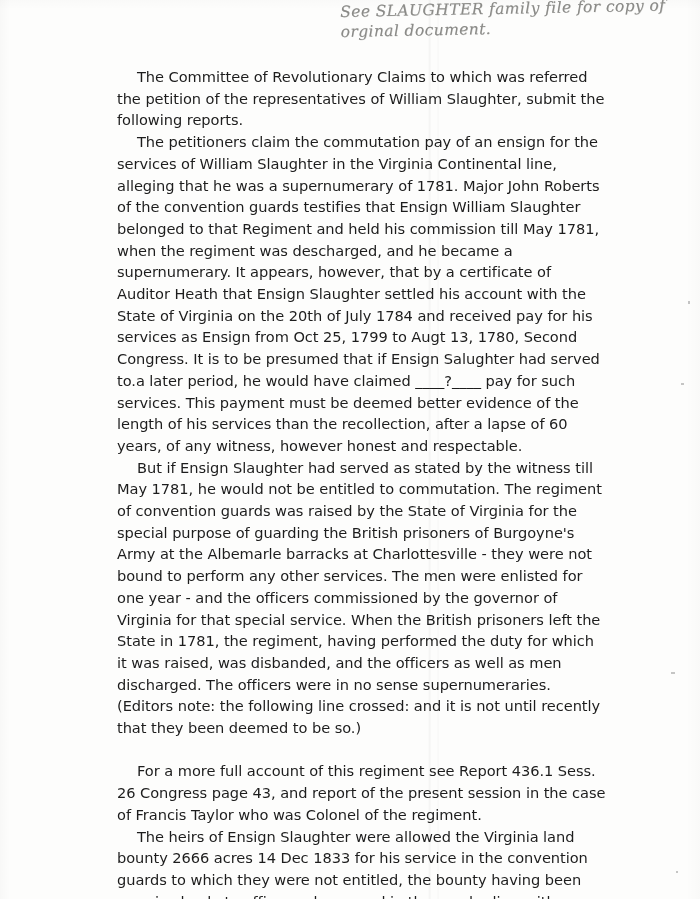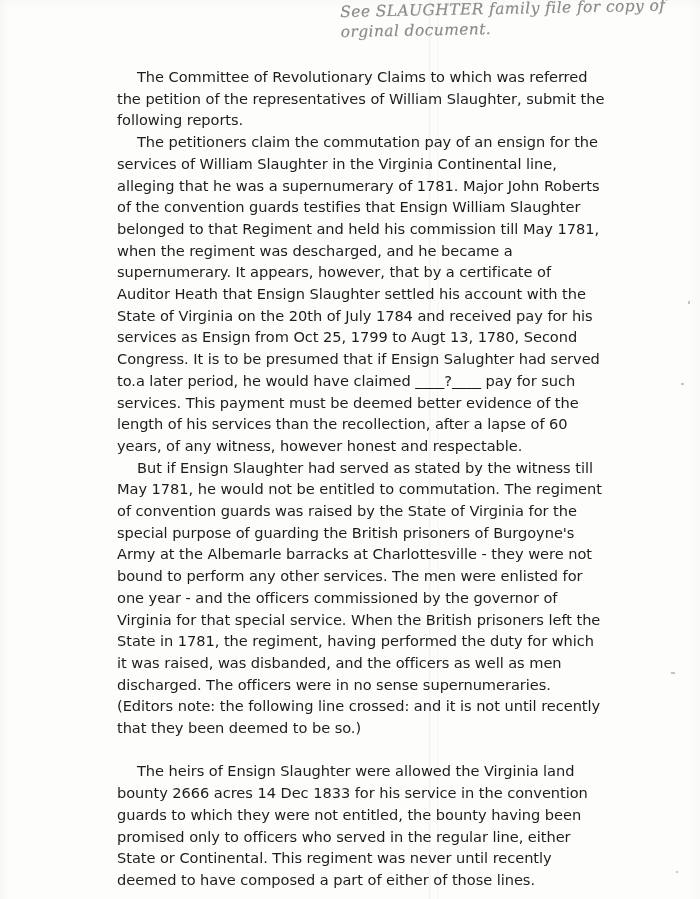--- a/index.html
+++ b/index.html
@@ -105,18 +105,19 @@
   <div class="body-col">
 
     <p class="para">The Committee of Revolutionary Claims to which was referred the petition of the representatives of William Slaughter, submit the following reports.</p>
 
     <p class="para">The petitioners  claim the commutation pay of an ensign for the services of William Slaughter in the Virginia Continental line, alleging that he was a supernumerary of 1781. Major John Roberts of the convention guards testifies that Ensign William Slaughter belonged to that Regiment and held his commission till May 1781, when the regiment was descharged, and he became a supernumerary.  It appears, however, that by a certificate of Auditor Heath that Ensign Slaughter settled his account with the State of Virginia on the 20th of July 1784 and received pay for his services as Ensign from Oct 25, 1799 to Augt 13, 1780, Second Congress.  It is to be presumed that if Ensign Salughter had served to.a later period, he would have claimed ____?____ pay for such services. This payment must be deemed better evidence of the length of his services than the recollection, after a lapse of 60 years, of any witness, however honest and respectable.</p>
 
     <p class="para">But if Ensign Slaughter had served as stated by the witness till May 1781, he would not be entitled to commutation.  The regiment of convention guards was raised by the State of Virginia for the special purpose of guarding the British prisoners of Burgoyne's Army at the Albemarle barracks at Charlottesville - they were not bound to perform any other services.  The men were enlisted for one year - and the officers commissioned by the governor of Virginia for that special service.  When the British prisoners left the State in 1781, the regiment, having performed the duty for which it was raised, was disbanded, and the officers as well as men discharged.  The officers were in no sense supernumeraries.  (Editors note:  the following line crossed:  and it is not until recently that they been deemed to be so.)</p>
 
     <div class="spacer-line"></div>
 
+    <p class="para">For a more full account of this regiment see Report 436.1 Sess. 26 Congress page 43, and report of the present session in the case of Francis Taylor who was Colonel of the regiment.</p>
 
     <p class="para">The heirs of Ensign Slaughter were allowed the Virginia land bounty 2666 acres 14 Dec 1833 for his service in the convention guards to which they were not entitled, the bounty having been promised only to officers who served in the regular line, either State or Continental.  This regiment was never until recently deemed to have composed a part of either of those lines.</p>
 
   </div>
 
 </div>
 
 </body></html>

